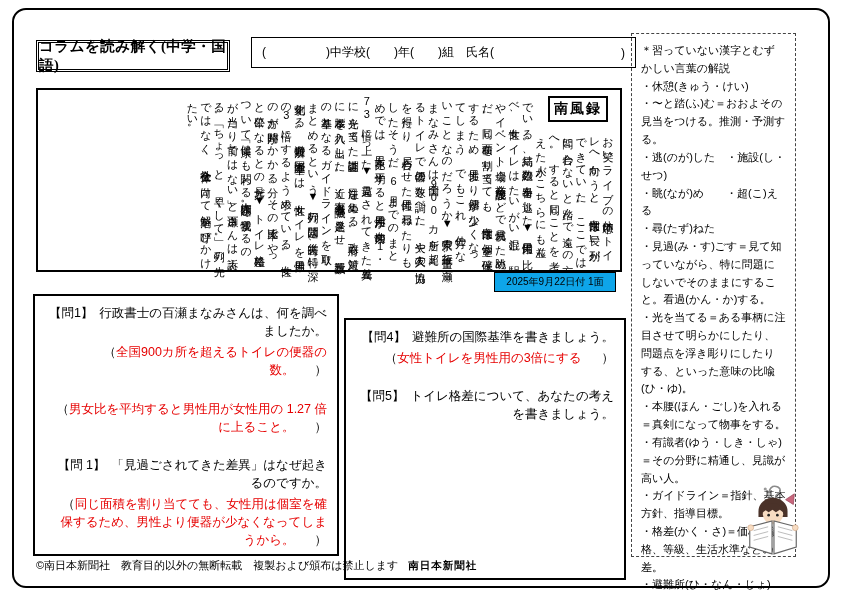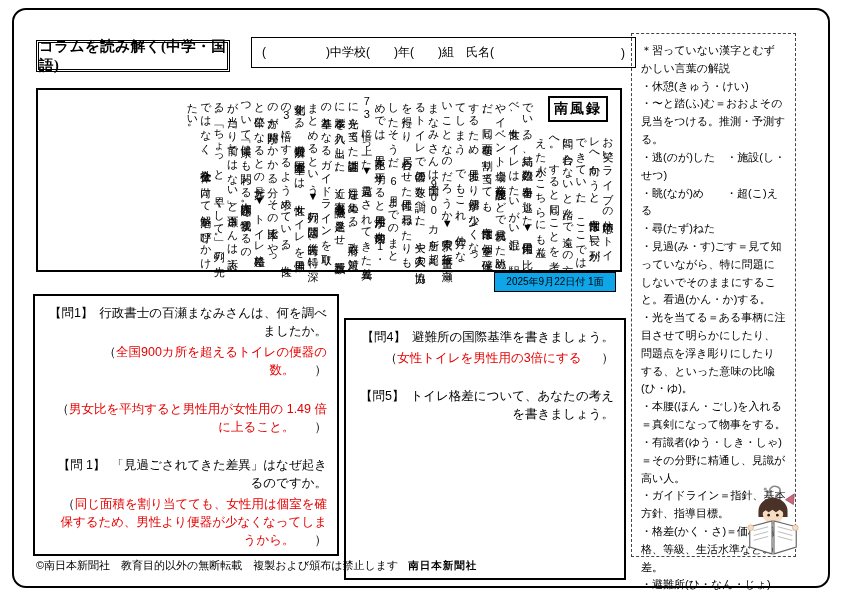--- a/index.html
+++ b/index.html
@@ -79,21 +79,21 @@
     <div class="q-item">
       <div class="q-line">
         <span class="q-label">【問1】</span><span class="q-text">行政書士の百瀬まなみさんは、何を調べましたか。</span>
       </div>
       <div class="a-line">
         <span class="paren">（</span><span class="answer">全国900カ所を超えるトイレの便器の数。</span><span class="paren paren-close">）</span>
       </div>
     </div>
     <div class="q-item">
       <div class="a-line">
-        <span class="paren">（</span><span class="answer">男女比を平均すると男性用が女性用の 1.49 倍に上ること。</span><span class="paren paren-close">）</span>
+        <span class="paren">（</span><span class="answer">男女比を平均すると男性用が女性用の 1.27 倍に上ること。</span><span class="paren paren-close">）</span>
       </div>
     </div>
     <div class="q-item">
       <div class="q-line">
         <span class="q-label">【問 1】</span><span class="q-text">「見過ごされてきた差異」はなぜ起きるのですか。</span>
       </div>
       <div class="a-line">
         <span class="paren">（</span><span class="answer">同じ面積を割り当てても、女性用は個室を確保するため、男性より便器が少なくなってしまうから。</span><span class="paren paren-close">）</span>
       </div>
     </div>

